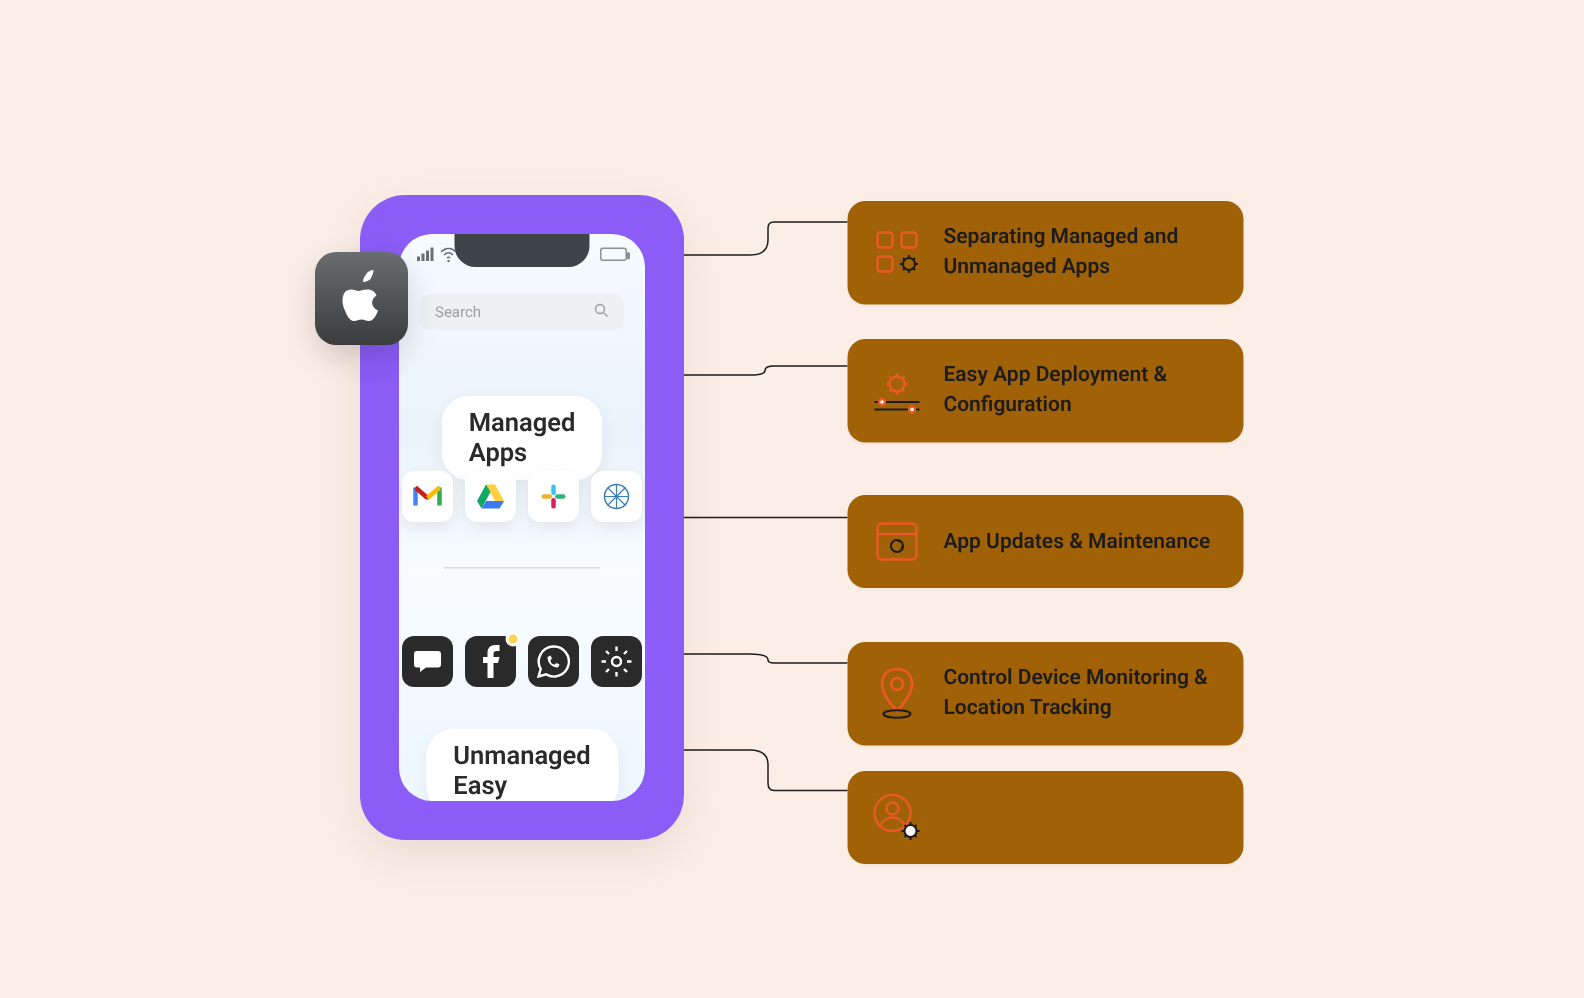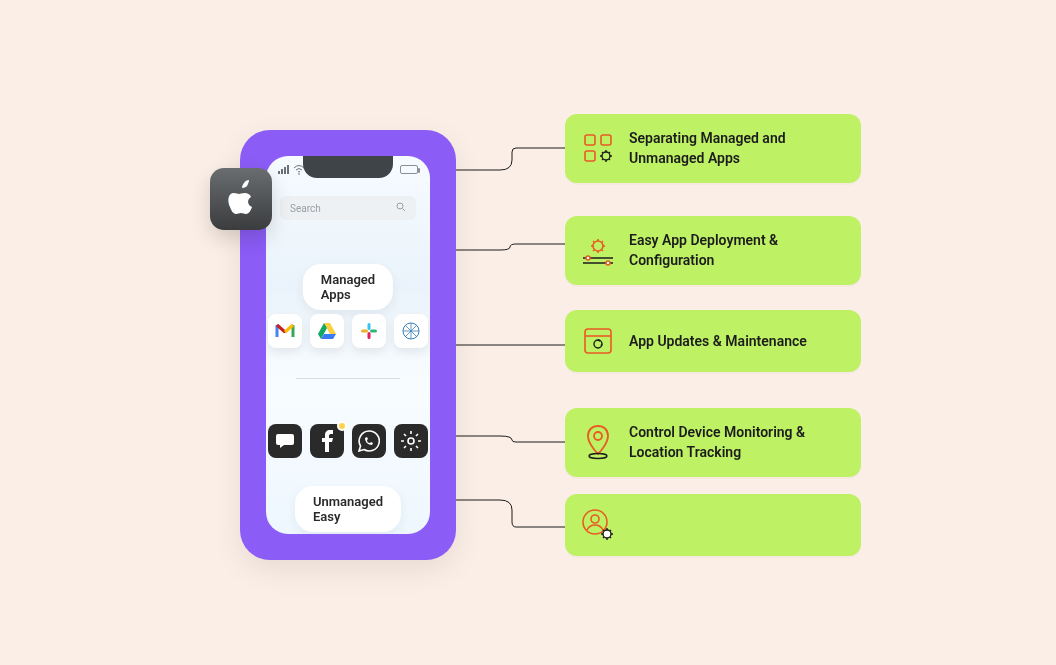--- a/index.html
+++ b/index.html
@@ -11,37 +11,37 @@
   .notch{position:absolute;top:0;left:50%;transform:translateX(-50%);width:90px;height:22px;background:#3f4448;border-bottom-left-radius:14px;border-bottom-right-radius:14px;}
   .statusbar{position:absolute;top:6px;left:0;right:0;height:14px;display:flex;justify-content:space-between;padding:0 12px;align-items:center;}
   .signal{display:flex;gap:1px;align-items:flex-end;}
   .signal i{display:block;width:2px;background:#6a6f73;}
   .signal i:nth-child(1){height:3px}.signal i:nth-child(2){height:5px}.signal i:nth-child(3){height:7px}.signal i:nth-child(4){height:9px}
   .wifi{margin-left:4px;}
   .battery{width:18px;height:9px;border:1px solid #8a8f93;border-radius:2px;position:relative;}
   .battery::after{content:"";position:absolute;right:-3px;top:2px;width:2px;height:5px;background:#8a8f93;border-radius:1px;}
   .search{position:absolute;top:40px;left:14px;right:14px;height:24px;background:#eef1f3;border-radius:6px;display:flex;align-items:center;padding:0 10px;color:#9aa0a4;font-size:10px;}
   .search .mag{margin-left:auto;}
-  .pill{background:#fff;border-radius:18px;padding:8px 18px;font-size:13px;font-weight:600;color:#2a2a2a;box-shadow:0 4px 12px rgba(0,0,0,0.06);}
+  .pill{background:#fff;border-radius:18px;padding:8px 18px;font-size:17px;font-weight:600;color:#2a2a2a;box-shadow:0 4px 12px rgba(0,0,0,0.06);}
   .pill.managed{position:absolute;top:108px;left:50%;transform:translateX(-50%);}
   .pill.unmanaged{position:absolute;top:330px;left:50%;transform:translateX(-50%);}
   .approw{position:absolute;left:0;right:0;display:flex;justify-content:center;gap:8px;}
   .approw.top{top:158px;}
   .approw.bottom{top:268px;}
   .appicon{width:34px;height:34px;border-radius:8px;display:flex;align-items:center;justify-content:center;}
   .appicon.light{background:#fff;box-shadow:0 4px 10px rgba(0,0,0,0.08);}  
   .appicon.dark{background:#2a2a2a;color:#fff;}
   .divider{position:absolute;top:222px;left:30px;right:30px;border-top:1px solid #d4dde4;}
   
   .apple-badge{position:absolute;left:210px;top:168px;width:62px;height:62px;background:linear-gradient(180deg,#6a6d70,#3a3c3e);border-radius:14px;display:flex;align-items:center;justify-content:center;box-shadow:0 8px 20px rgba(0,0,0,0.15);}
   
-  .card{position:absolute;left:565px;width:296px;background:#bef264;border-radius:12px;box-shadow:0 2px 0 rgba(0,0,0,0.02);display:flex;align-items:center;gap:14px;padding:14px 16px;}
+  .card{position:absolute;left:565px;width:264px;background:#a16207;border-radius:12px;box-shadow:0 2px 0 rgba(0,0,0,0.02);display:flex;align-items:center;gap:14px;padding:14px 16px;margin-top:20px;}
   .card .ico{width:34px;height:34px;flex:0 0 34px;display:flex;align-items:center;justify-content:center;}
   .card .label{font-size:14px;font-weight:600;color:#1c1c1c;line-height:1.45;}
-  .card1{top:114px}.card2{top:216px}.card3{top:310px}.card4{top:408px}.card5{top:494px}
+  .card1{top:114px}.card2{top:206px}.card3{top:310px}.card4{top:408px}.card5{top:494px}
   
   .connectors{position:absolute;left:0;top:0;width:1056px;height:665px;pointer-events:none;}
   .badge-dot{position:absolute;width:10px;height:10px;border-radius:50%;background:#ffd24d;border:2px solid #fff;top:-3px;right:-3px;}
 </style>
 </head>
 <body>
 
 <div class="stage">
 
   <svg class="connectors" viewBox="0 0 1056 665">

